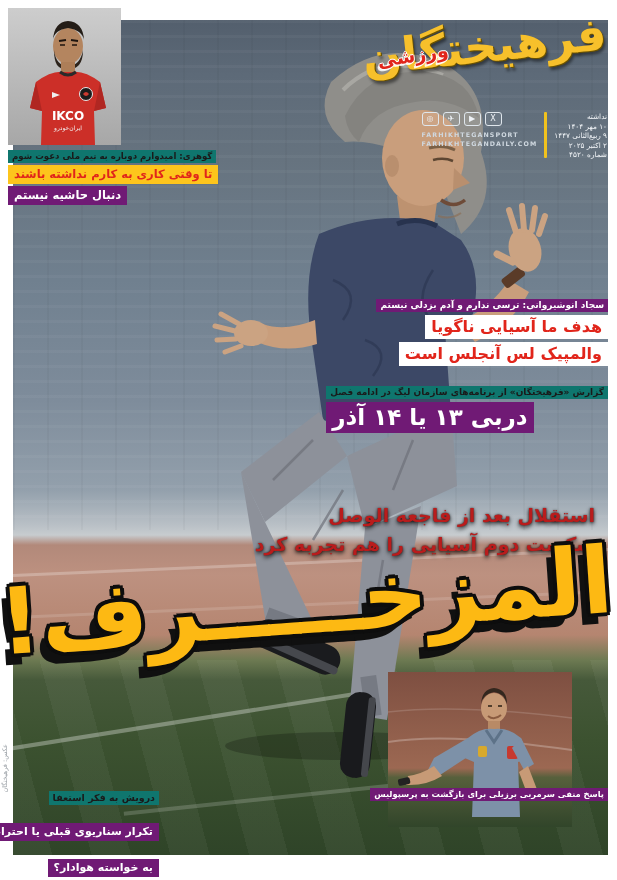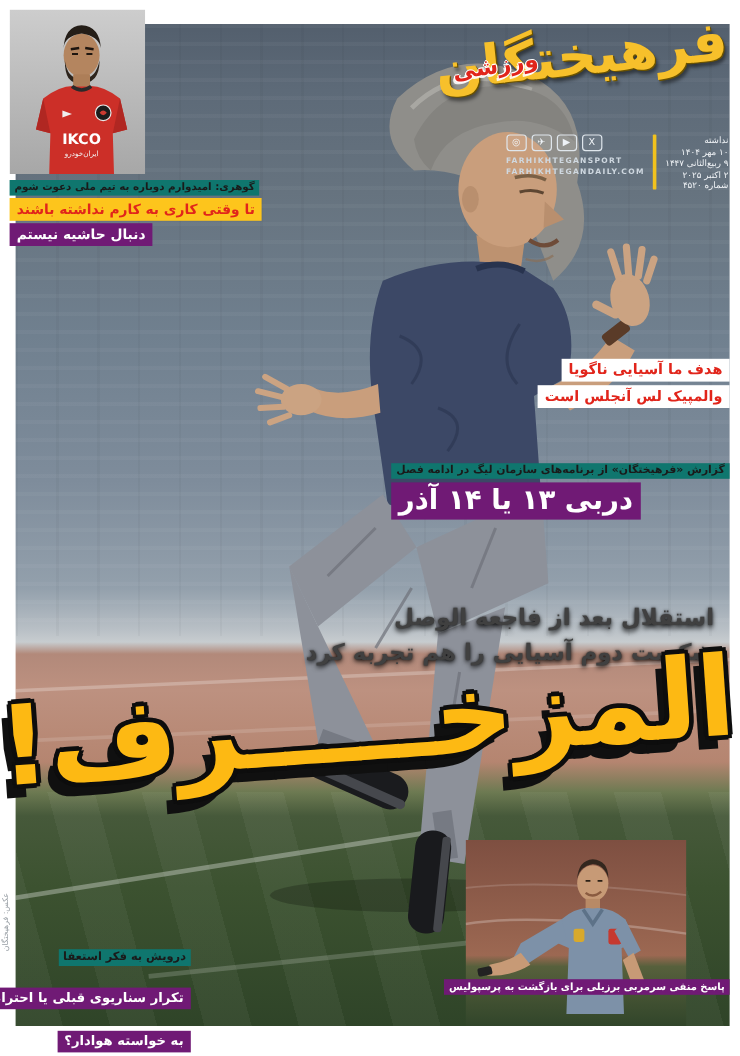--- a/index.html
+++ b/index.html
@@ -46,34 +46,34 @@
   .bg-r{background:#701a75;color:#fff;}
   .bg-y{background:#fdc51c;color:#e1251b;}
   
   .tl{position:absolute;left:8px;top:8px;z-index:6;display:flex;flex-direction:column;align-items:flex-start;}
   .tl-photo{width:113px;height:137px;margin-bottom:3px;display:block;}
   .tl .k{font-size:8.6px;margin-top:2px;}
   .tl .h{font-size:11.5px;margin-top:2px;}
   
   .r1{position:absolute;right:9px;top:299px;z-index:6;display:flex;flex-direction:column;align-items:flex-end;gap:3px;}
   .r1 .k{font-size:9px;}
-  .r1 .h{font-size:12px;text-align:right;}
+  .r1 .h{font-size:16px;text-align:right;}
   .r2{position:absolute;right:9px;top:386px;z-index:6;display:flex;flex-direction:column;align-items:flex-start;gap:3px;}
   .r2 .k{font-size:9px;}
   .r2 .h{font-size:23px;}
   
-  .deck{position:absolute;right:22px;top:501px;z-index:6;direction:rtl;text-align:right;color:#404040;
+  .deck{position:absolute;right:22px;top:501px;z-index:6;direction:rtl;text-align:right;color:#b91c1c;
     font-weight:bold;font-size:19px;line-height:29px;
     text-shadow:0 2px 4px rgba(0,0,0,.85),0 0 2px rgba(0,0,0,.6);}
   .bighead{position:absolute;left:4px;top:542px;width:609px;z-index:6;direction:rtl;text-align:center;
     font-weight:bold;font-size:92px;line-height:120px;color:#fdb913;white-space:nowrap;transform:rotate(-4deg);
     text-shadow:-4px 0 0 #0d0d0d,4px 0 0 #0d0d0d,0 -4px 0 #0d0d0d,0 4px 0 #0d0d0d,
       -3px -3px 0 #0d0d0d,3px 3px 0 #0d0d0d,-3px 3px 0 #0d0d0d,3px -3px 0 #0d0d0d,-9px 11px 0 #101010;}
   
-  .br{position:absolute;right:9px;top:700px;width:220px;height:155px;z-index:6;}
+  .br{position:absolute;right:9px;top:672px;width:220px;height:155px;z-index:6;}
   .br-photo{position:absolute;left:0;top:0;width:184px;height:155px;}
   .br .k{position:absolute;right:0;bottom:26px;font-size:8.3px;}
   .br .h{position:absolute;right:5px;bottom:6px;font-size:13px;}
   
   .bl{position:absolute;left:9px;top:791px;z-index:6;display:flex;flex-direction:column;align-items:flex-end;gap:18px;width:150px;}
   .bl .k{font-size:9.5px;}
   .bl .h{font-size:11px;}
   
   .credit{position:absolute;left:1px;top:744px;z-index:6;writing-mode:vertical-rl;transform:rotate(180deg);
     font-size:6.5px;color:#9aa0a6;letter-spacing:.5px;direction:rtl;}
@@ -187,20 +187,21 @@
       <path d="M44,84 L52,87 L44,90 Z" fill="#efefef"></path>
       <text x="60" y="112" font-size="12" font-weight="bold" fill="#ffffff" text-anchor="middle" font-family="DejaVu Sans">IKCO</text>
       <text x="60" y="122" font-size="6" fill="#f2f2f2" text-anchor="middle" font-family="DejaVu Sans">ایران‌خودرو</text>
     </svg>
     <span class="strip k bg-w">گوهری: امیدوارم دوباره به تیم ملی دعوت شوم</span>
     <span class="strip h bg-y">تا وقتی کاری به کارم نداشته باشند</span>
     <span class="strip h bg-r">دنبال حاشیه نیستم</span>
   </div>
 
   <div class="r1">
+    <span class="strip k bg-r">سجاد انوشیروانی: ترسی ندارم و آدم بزدلی نیستم</span>
     <span class="strip h bg-wr">هدف ما آسیایی ناگویا</span>
     <span class="strip h bg-wr">والمپیک لس آنجلس است</span>
   </div>
 
   <div class="r2">
     <span class="strip k bg-w">گزارش «فرهیختگان» از برنامه‌های سازمان لیگ در ادامه فصل</span>
     <span class="strip h bg-r">دربی ۱۳ یا ۱۴ آذر</span>
   </div>
 
   <div class="deck">

